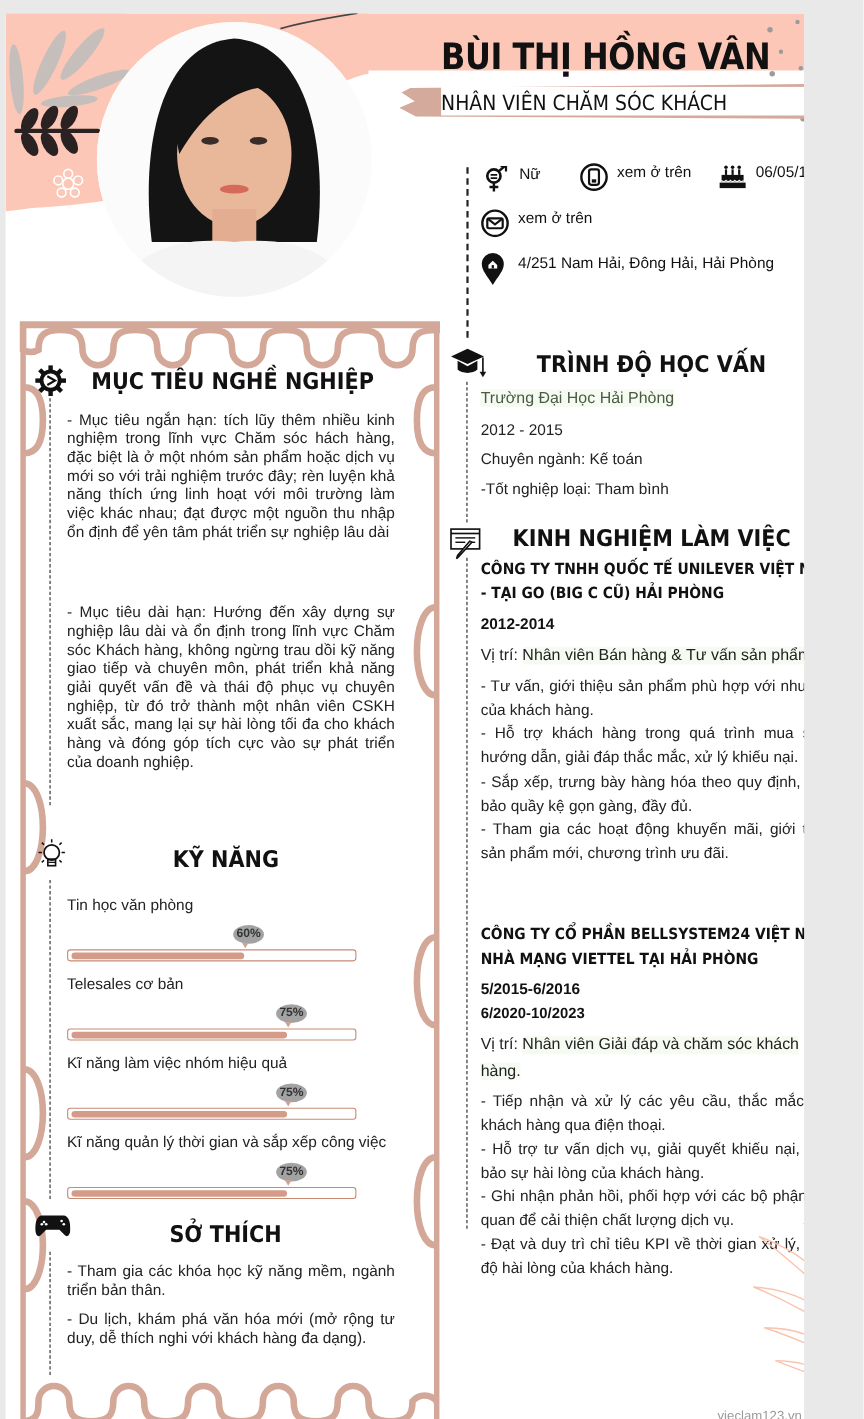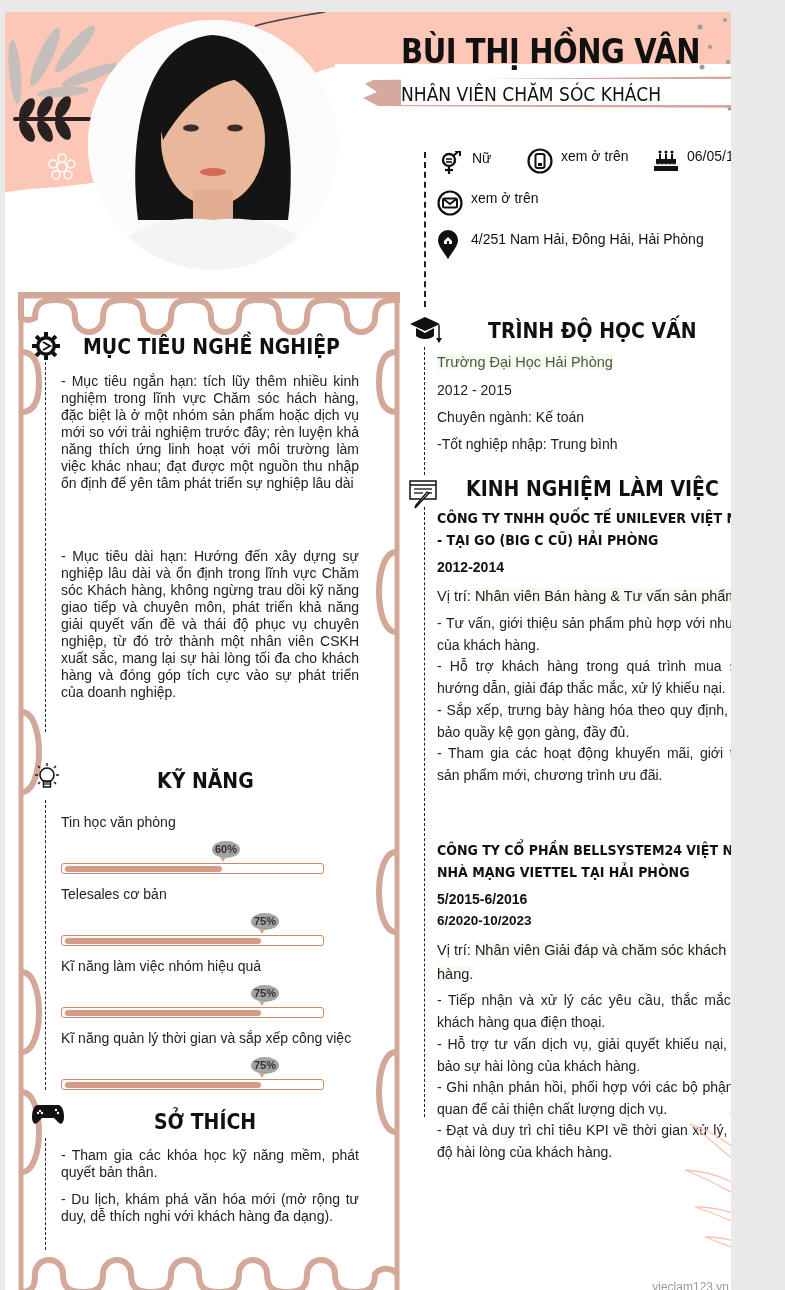--- a/index.html
+++ b/index.html
@@ -268,37 +268,37 @@
         <path d="M6,2 L26,2 C30,2 32,8 32,14 C32,20 29,22 27,20 L22,15 L10,15 L5,20 C3,22 0,20 0,14 C0,8 2,2 6,2 Z" fill="#111"></path>
         <circle cx="8" cy="8" r="1.2" fill="#fff"></circle>
         <circle cx="6" cy="10" r="1.2" fill="#fff"></circle>
         <circle cx="10" cy="10" r="1.2" fill="#fff"></circle>
         <circle cx="24" cy="7" r="1.2" fill="#fff"></circle>
         <circle cx="26" cy="10" r="1.2" fill="#fff"></circle>
       </svg>
   </span>
   <div class="sec-title" style="left:149px;top:1098px">SỞ THÍCH</div>
   <div class="vdash" style="left:40px;top:1126px;height:112px;border-left:1.5px dashed #222;"></div>
-  <div class="para" style="left:56px;top:1135px;width:298px">- Tham gia các khóa học kỹ năng mềm, phát quyết bản thân.</div>
+  <div class="para" style="left:56px;top:1135px;width:298px">- Tham gia các khóa học kỹ năng mềm, ngành triển bản thân.</div>
   <div class="para" style="left:56px;top:1179px;width:298px">- Du lịch, khám phá văn hóa mới (mở rộng tư duy, dễ thích nghi với khách hàng đa dạng).</div>
 
   <span class="abs" style="left:405px;top:304px">
     <svg width="32" height="28" viewBox="0 0 32 28">
         <path d="M0,8 L15,1 L30,8 L15,15 Z" fill="#111"></path>
         <path d="M6,12 L6,20 C10,24 20,24 24,20 L24,12 L15,17 Z" fill="#111"></path>
         <line x1="29" y1="9" x2="29" y2="24" stroke="#111" stroke-width="1.5"></line>
         <path d="M26,22 L29,27 L32,22 Z" fill="#111"></path>
       </svg>
   </span>
   <div class="sec-title" style="left:483px;top:307px">TRÌNH ĐỘ HỌC VẤN</div>
   <div class="vdash" style="left:419px;top:335px;height:128px;border-left:1.5px dashed #222;"></div>
   <div class="edu-line" style="top:342px;color:#4a5a44;background:#f6fbf2;font-size:14.5px">Trường Đại Học Hải Phòng</div>
   <div class="edu-line" style="top:370px">2012 - 2015</div>
   <div class="edu-line" style="top:397px">Chuyên ngành: Kế toán</div>
-  <div class="edu-line" style="top:424px">-Tốt nghiệp nhập: Trung bình</div>
+  <div class="edu-line" style="top:424px">-Tốt nghiệp loại: Tham bình</div>
 
   <span class="abs" style="left:404px;top:467px">
     <svg width="30" height="30" viewBox="0 0 30 30">
         <rect x="1" y="2" width="26" height="18" fill="none" stroke="#111" stroke-width="1.5"></rect>
         <line x1="1" y1="6" x2="27" y2="6" stroke="#111" stroke-width="1.5"></line>
         <line x1="5" y1="10" x2="23" y2="10" stroke="#111" stroke-width="1.3"></line>
         <line x1="5" y1="14" x2="14" y2="14" stroke="#111" stroke-width="1.3"></line>
         <line x1="18" y1="14" x2="23" y2="14" stroke="#111" stroke-width="1.3"></line>
         <path d="M20,14 L8,27 L6,29 L7,26 L18,13 Z" fill="#fff" stroke="#111" stroke-width="1.4"></path>
       </svg>

